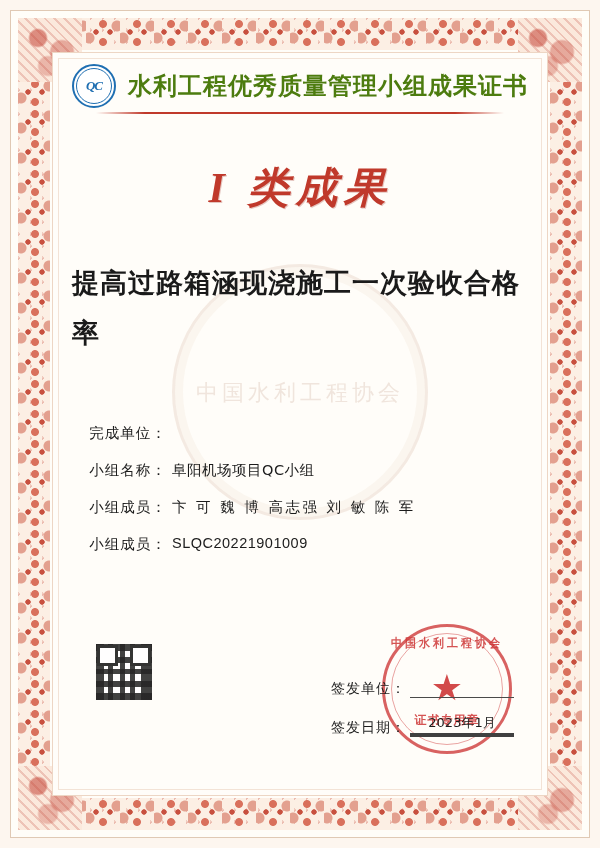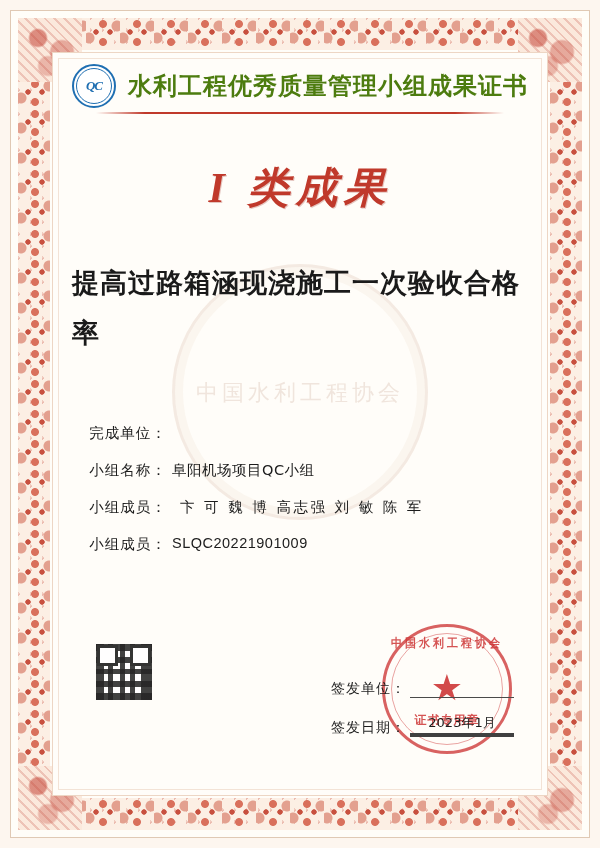--- a/index.html
+++ b/index.html
@@ -206,21 +206,20 @@
     text-align: center;
   }
   .field-value {
     flex: 1 1 auto;
     letter-spacing: 0.5px;
   }
   .members-lines .member-line {
     letter-spacing: 2.5px;
     margin-bottom: 14px;
     white-space: nowrap;
-    margin-left: 8px;
   }
   .members-lines .member-line:last-child { margin-bottom: 0; }
   .member-line.indent { padding-left: 0; }
   .cert-row { margin-top: 6px; }
   .cert-value { font-family: Liberation Sans, sans-serif; letter-spacing: 0.5px; }
 
   
   .qr {
     position: absolute;
     left: 96px;

